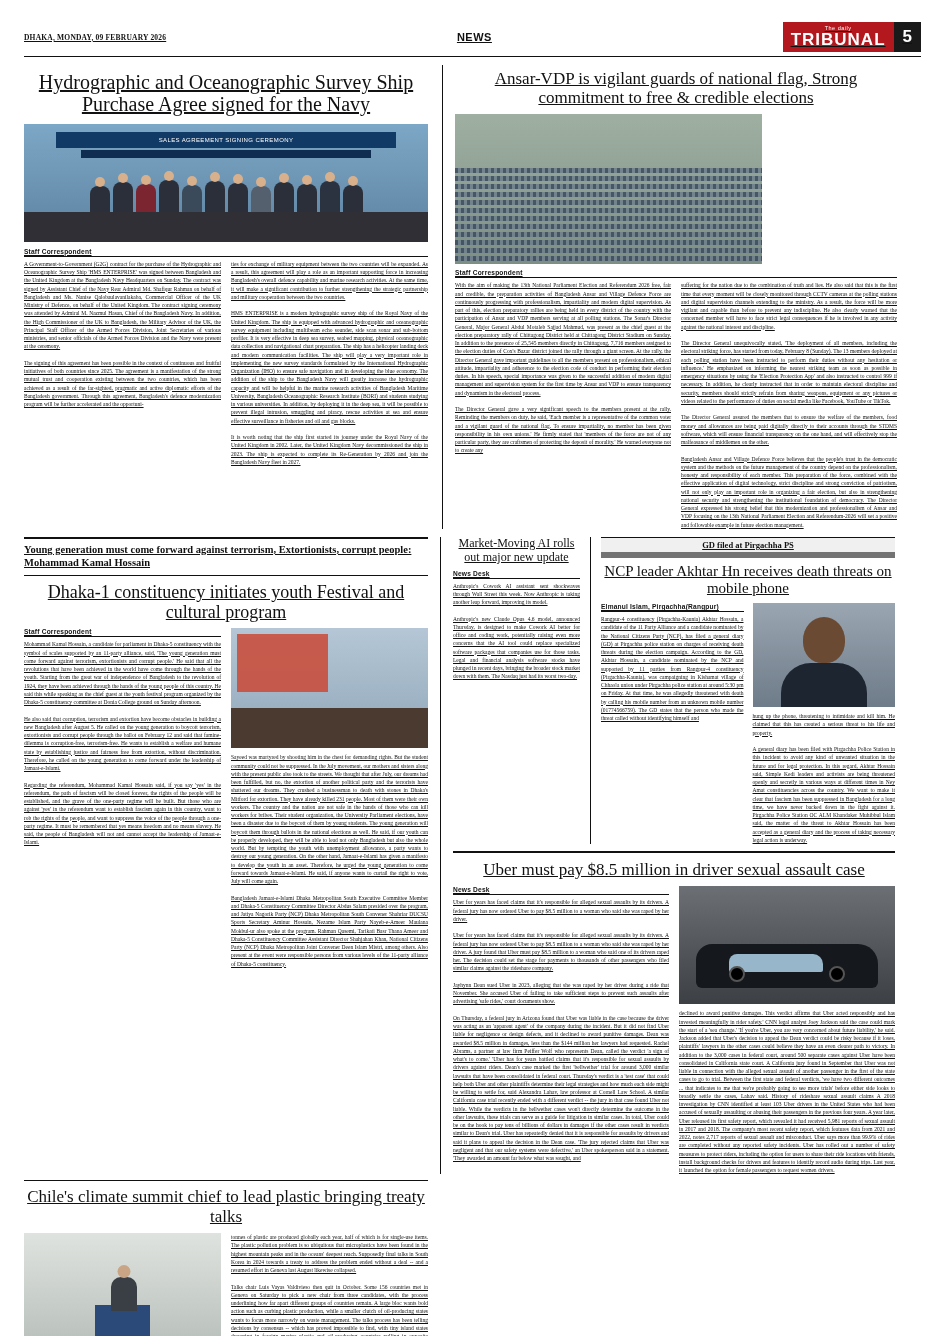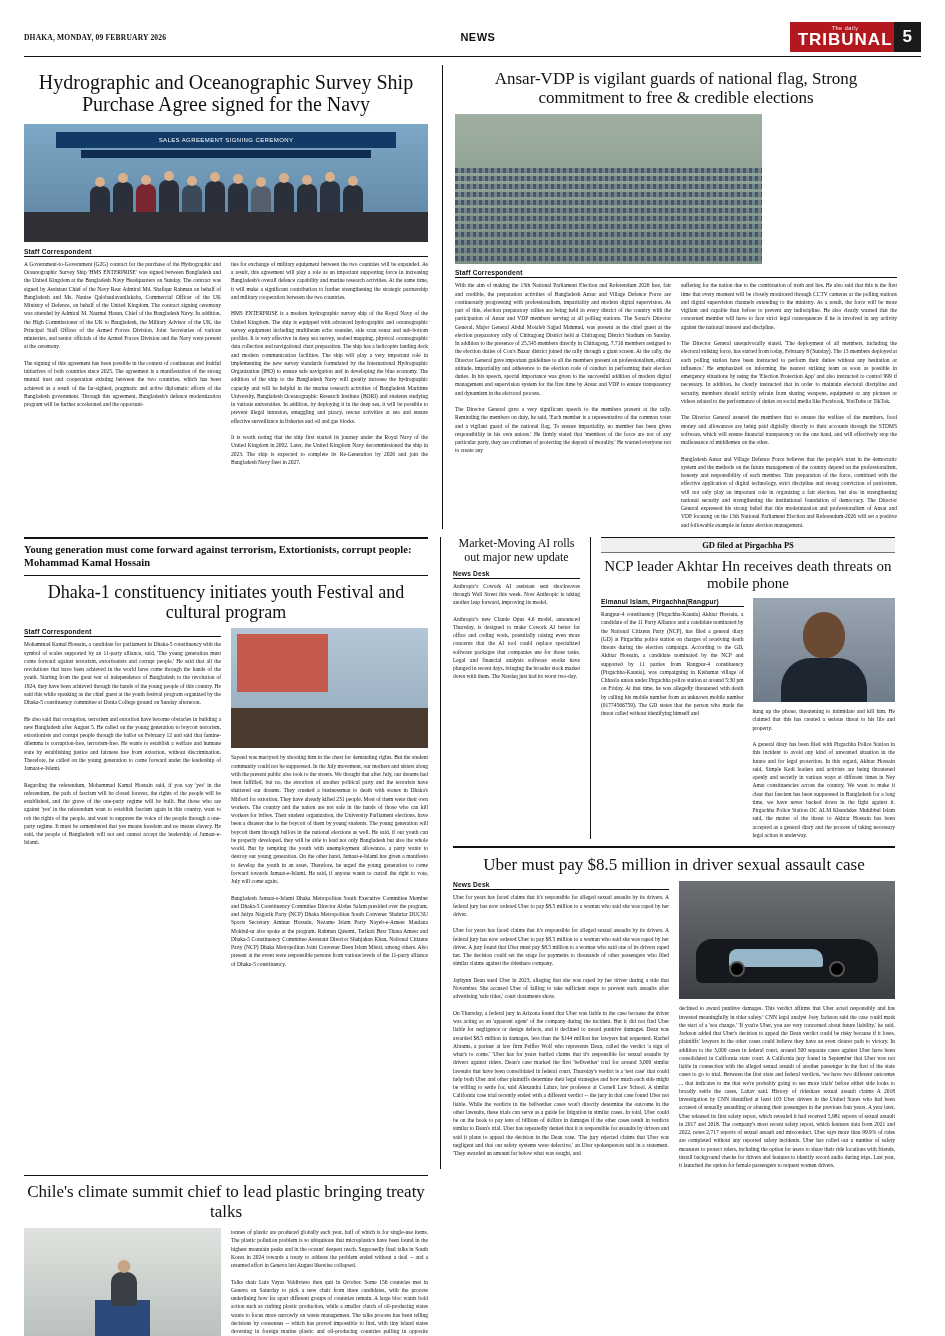--- a/index.html
+++ b/index.html
@@ -3,28 +3,28 @@
 <meta charset="utf-8">
 <style>
   * { box-sizing: border-box; }
   html, body { margin:0; padding:0; background:#ffffff; }
   body {
     width:945px; height:1336px;
     font-family:"Liberation Serif", serif;
     color:#111;
     position:relative;
   }
-  .page { width:945px; height:1336px; padding:22px 24px 14px 24px; position:relative; }
+  .page { width:945px; height:1336px; padding:22px 24px 14px 24px; position:relative;text-decoration:underline; }
 
   
   .masthead { display:flex; align-items:center; justify-content:space-between; border-bottom:1.5px solid #111; padding-bottom:4px; }
   .mh-left { font-size:7.5px; font-weight:bold; letter-spacing:.2px; text-transform:uppercase; font-family:"Liberation Serif", serif;}
   .mh-center { font-size:11px; font-weight:bold; letter-spacing:.5px; font-family:"Liberation Sans", sans-serif;}
   .mh-right { display:flex; align-items:stretch; }
-  .logo-box { background:#b3181f; color:#fff; padding:3px 1px 4px 8px; display:flex; flex-direction:column; align-items:center; justify-content:center; }
+  .logo-box { background:#b3181f; color:#fff; padding:3px 8px 4px 8px; display:flex; flex-direction:column; align-items:center; justify-content:center; }
   .logo-top { font-size:5.5px; letter-spacing:.5px; font-family:"Liberation Sans", sans-serif; }
   .logo-main { font-size:17px; font-weight:bold; letter-spacing:1px; line-height:1; font-family:"Liberation Sans", sans-serif; }
   .page-num { background:#1a1a1a; color:#fff; font-size:17px; font-weight:bold; padding:0 9px; display:flex; align-items:center; font-family:"Liberation Sans", sans-serif;}
   .hl { font-family:"Liberation Serif", serif; font-weight:normal; text-align:center; line-height:1.1; }
   .byline { font-size:6.6px; font-weight:bold; border-bottom:1px solid #111; padding-bottom:1px; margin-bottom:3px; font-family:"Liberation Sans", sans-serif; letter-spacing:.2px;}
   .body-txt { font-size:5.5px; line-height:1.5; text-align:justify; hyphens:auto; -webkit-hyphens:auto; }
   .photo { width:100%; background:#cdd3cf; display:block; position:relative; overflow:hidden; }
 
   
   .pic {
@@ -75,21 +75,21 @@
   .photo6 .win { position:absolute; left:18%; right:30%; top:10px; height:18px; background:#98b6c9; border-radius:8px 10px 2px 2px;}
   .photo6 .wheel { position:absolute; bottom:6px; width:16px; height:16px; border-radius:50%; background:#000; border:2px solid #555;}
 
   
   .mid { display:flex; gap:12px; margin-top:8px; }
   .mid-left { width:404px; }
   .mid-right { width:455px; border-left:1px solid #111; padding-left:12px; }
 
   .kicker-box { border-top:2px solid #111; border-bottom:1px solid #111; padding:5px 0 6px 0; margin-bottom:6px; }
   .kicker { font-size:10.5px; font-weight:bold; text-align:left; line-height:1.2; }
-  .section-tag { background:#f0f0f0; border-top:1px solid #111; border-bottom:1px solid #737373; text-align:center; font-size:8.5px; font-weight:bold; padding:2px 0; font-family:"Liberation Serif",serif;}
+  .section-tag { background:#f0f0f0; border-top:1px solid #111; border-bottom:6px solid #737373; text-align:center; font-size:8.5px; font-weight:bold; padding:2px 0; font-family:"Liberation Serif",serif;}
   .narrow-col { width:128px; }
   .hr-thin { border-top:1px solid #111; margin:6px 0; }
   .hr-thick { border-top:2px solid #111; margin:7px 0; }
 </style>
 </head>
 <body>
 
 <div class="page">
 
   <div class="masthead">

